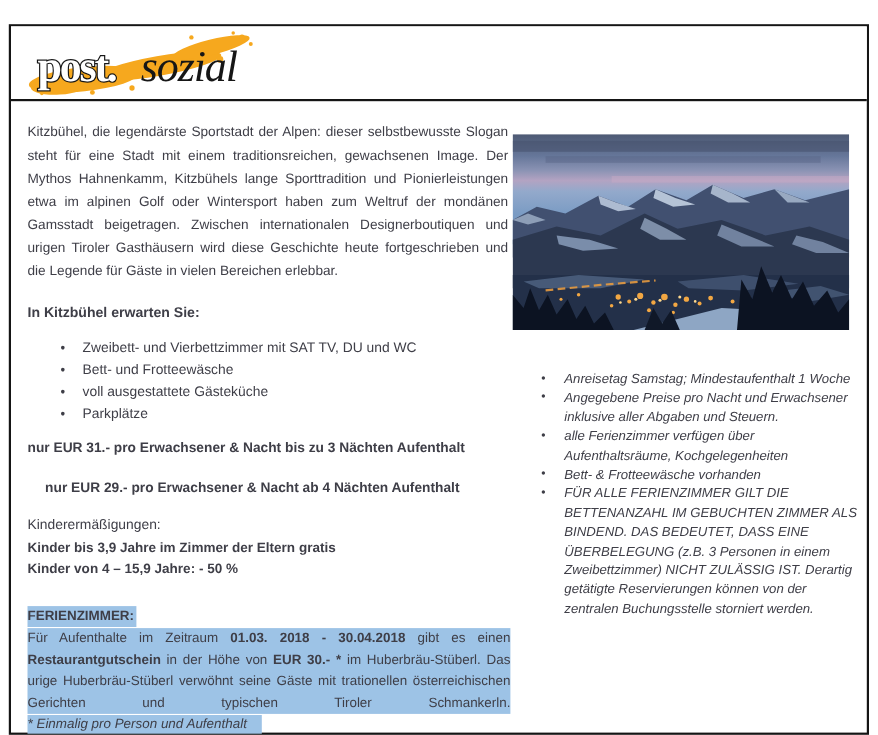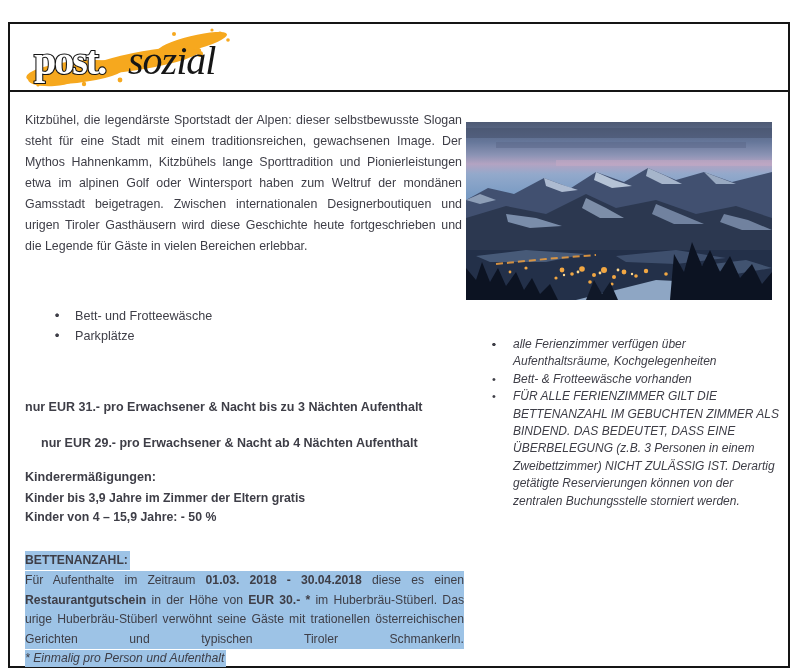--- a/index.html
+++ b/index.html
@@ -14,28 +14,28 @@
 
   
   .col-left { position:absolute; left:15px; top:86px; width:437px; height:556px; }
   .intro { position:absolute; left:0; top:0; width:437px; font-size:12.4px; line-height:21px; text-align:justify; }
   .section-heading { position:absolute; left:0; top:166px; font-size:12.8px; font-weight:bold; }
   .feature-list { position:absolute; left:30px; top:196px; width:400px; list-style:none; }
   .feature-list li { position:relative; padding-left:20px; font-size:12.6px; line-height:20px; }
   .feature-list li .dot { position:absolute; left:0; top:0; font-size:12px; }
   .price-line-1 { position:absolute; left:0; top:290px; width:437px; font-size:12.5px; font-weight:bold; }
   .price-line-2 { position:absolute; left:0; top:326px; width:437px; font-size:12.5px; font-weight:bold;padding-left:16px; }
-  .kinder-heading { position:absolute; left:0; top:360px; font-size:12.6px; font-weight:bold; }
+  .kinder-heading { position:absolute; left:0; top:360px; font-size:12.6px; font-weight:normal; }
   .kinder-lines { position:absolute; left:0; top:379px; width:437px; font-size:12.3px; line-height:18.5px;font-weight:bold; }
   .winter { position:absolute; left:0; top:441px; width:439px; font-size:12.2px; }
   .hl { background:#9dc3e6; }
   .winter-heading { display:inline-block; font-weight:bold; line-height:19px; padding-right:2px; }
   .winter-body { background:#9dc3e6; text-align:justify; text-align-last:justify; line-height:19.5px; margin-top:1px; }
   .winter-body b { font-weight:bold; }
-  .winter-footnote { display:inline-block; font-style:italic; line-height:17px; margin-top:1px; padding-right:2px; }
+  .winter-footnote { display:inline-block; font-style:italic; line-height:17px; margin-top:1px; padding-right:14px; }
 
   
   .photo-wrap { position:absolute; left:456px; top:98px; width:306px; height:178px; }
   .info-list { position:absolute; left:482px; top:312px; width:290px; list-style:none; }
   .info-list li { position:relative; padding-left:21px; font-size:12px; font-style:italic; line-height:17.4px; }
   .info-list li .dot { position:absolute; left:0; top:0; font-style:normal; font-size:11px; }
 </style>
 </head>
 <body>
 
@@ -59,40 +59,41 @@
             <circle cx="96" cy="52" r="2.4"></circle>
         </g>
         <text x="10" y="46" font-family="Liberation Serif, serif" font-weight="bold" font-size="40" fill="#ffffff" stroke="#161616" stroke-width="2.2" paint-order="stroke" letter-spacing="-2">post.</text>
         <text x="104" y="46" font-family="Liberation Serif, serif" font-style="italic" font-size="40" fill="#161616" letter-spacing="-1">sozial</text>
       </svg>
     </div>
 
     <div class="col-left">
       <div class="intro">Kitzbühel, die legendärste Sportstadt der Alpen: dieser selbstbewusste Slogan steht für eine Stadt mit einem traditionsreichen, gewachsenen Image. Der Mythos Hahnenkamm, Kitzbühels lange Sporttradition und Pionierleistungen etwa im alpinen Golf oder Wintersport haben zum Weltruf der mondänen Gamsstadt beigetragen. Zwischen internationalen Designerboutiquen und urigen Tiroler Gasthäusern wird diese Geschichte heute fortgeschrieben und die Legende für Gäste in vielen Bereichen erlebbar.</div>
 
+      <div class="section-heading">In Kitzbühel erwarten Sie:</div>
 
       <ul class="feature-list">
-        <li><span class="dot">•</span></li>
+        <li><span class="dot">•</span><span>Zweibett- und Vierbettzimmer mit SAT TV, DU und WC</span></li>
         <li><span class="dot">•</span><span>Bett- und Frotteewäsche</span></li>
-        <li><span class="dot">•</span></li>
+        <li><span class="dot">•</span><span>voll ausgestattete Gästeküche</span></li>
         <li><span class="dot">•</span><span>Parkplätze</span></li>
       </ul>
 
       <div class="price-line-1">nur EUR 31.- pro Erwachsener &amp; Nacht bis zu 3 Nächten Aufenthalt</div>
       <div class="price-line-2">nur EUR 29.- pro Erwachsener &amp; Nacht ab 4 Nächten Aufenthalt</div>
 
       <div class="kinder-heading">Kinderermäßigungen:</div>
       <div class="kinder-lines">
         <div>Kinder bis 3,9 Jahre im Zimmer der Eltern gratis</div>
         <div>Kinder von 4 – 15,9 Jahre: - 50 %</div>
       </div>
 
       <div class="winter">
-        <span class="hl winter-heading">BETTENANZAHL:</span>
-        <div class="winter-body"><span>Für Aufenthalte im Zeitraum </span><b>01.03. 2018 - 30.04.2018</b><span> diese es einen </span><b>Restaurantgutschein</b><span> in der Höhe von </span><b>EUR 30.- *</b><span> im Huberbräu-Stüberl. Das urige Huberbräu-Stüberl verwöhnt seine Gäste mit trationellen österreichischen Gerichten und typischen Tiroler Schmankerln.</span></div>
+        <span class="hl winter-heading">FERIENZIMMER:</span>
+        <div class="winter-body"><span>Für Aufenthalte im Zeitraum </span><b>01.03. 2018 - 30.04.2018</b><span> gibt es einen </span><b>Restaurantgutschein</b><span> in der Höhe von </span><b>EUR 30.- *</b><span> im Huberbräu-Stüberl. Das urige Huberbräu-Stüberl verwöhnt seine Gäste mit trationellen österreichischen Gerichten und typischen Tiroler Schmankerln.</span></div>
         <span class="hl winter-footnote">* Einmalig pro Person und Aufenthalt</span>
       </div>
     </div>
 
     <div class="photo-wrap">
       <svg width="306" height="178" viewBox="0 0 306 178">
         <defs>
           <linearGradient id="sky" x1="0" y1="0" x2="0" y2="1">
             <stop offset="0" stop-color="#4e5a74"></stop>
             <stop offset="0.2" stop-color="#66779a"></stop>
@@ -158,21 +159,21 @@
 
         <path d="M110,178 L190,158 L306,164 L306,178 Z" fill="#8ea6c4"></path>
 
         <path d="M0,178 L0,146 L10,158 L16,140 L24,160 L32,146 L40,164 L50,150 L58,168 L66,156 L74,172 L84,162 L92,178 Z" fill="#0c1322"></path>
         <path d="M204,178 L208,132 L218,150 L226,120 L236,144 L244,128 L254,150 L264,134 L274,156 L286,142 L296,162 L306,150 L306,178 Z" fill="#0c1322"></path>
         <path d="M120,178 L128,158 L136,172 L144,160 L152,178 Z" fill="#101828"></path>
       </svg>
     </div>
 
     <ul class="info-list">
-      <li><span class="dot">•</span></li>
-      <li><span class="dot">•</span></li>
+      <li><span class="dot">•</span><span>Anreisetag Samstag; Mindestaufenthalt 1 Woche</span></li>
+      <li><span class="dot">•</span><span>Angegebene Preise pro Nacht und Erwachsener inklusive aller Abgaben und Steuern.</span></li>
       <li><span class="dot">•</span><span>alle Ferienzimmer verfügen über Aufenthaltsräume, Kochgelegenheiten</span></li>
       <li><span class="dot">•</span><span>Bett- &amp; Frotteewäsche vorhanden</span></li>
       <li><span class="dot">•</span><span>FÜR ALLE FERIENZIMMER GILT DIE BETTENANZAHL IM GEBUCHTEN ZIMMER ALS BINDEND. DAS BEDEUTET, DASS EINE ÜBERBELEGUNG (z.B. 3 Personen in einem Zweibettzimmer) NICHT ZULÄSSIG IST. Derartig getätigte Reservierungen können von der zentralen Buchungsstelle storniert werden.</span></li>
     </ul>
 
   </div>
 </div>
 
 </body></html>

